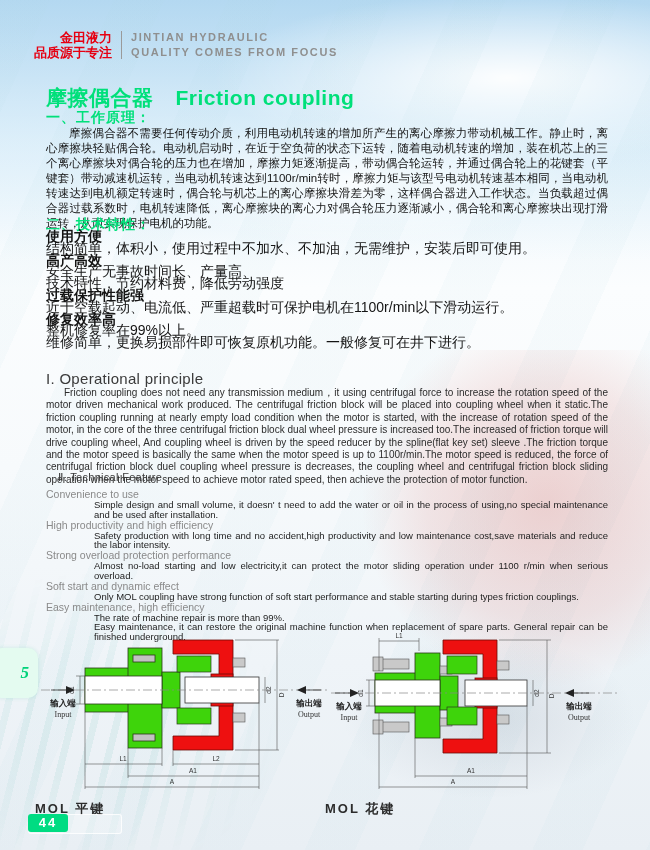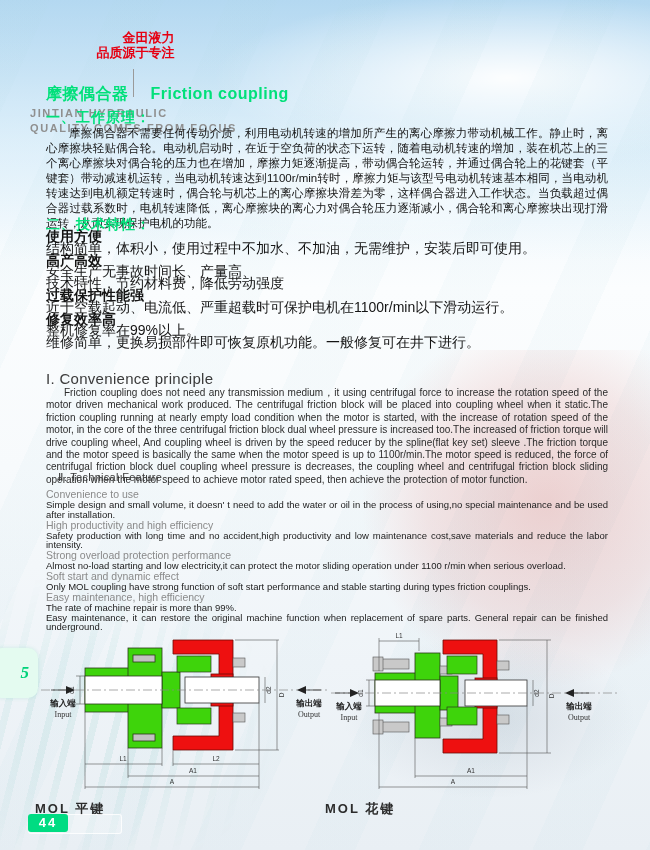--- a/index.html
+++ b/index.html
@@ -17,44 +17,44 @@
         background:radial-gradient(ellipse 55% 45% at 55% 45%,rgba(115,130,150,.18),rgba(115,130,150,0) 70%);}
   .bg-stripes{position:absolute;top:540px;left:0;width:360px;height:310px;opacity:.55;
         background:repeating-linear-gradient(104deg,rgba(0,155,135,.12) 0 7px,rgba(0,155,135,0) 7px 22px);
         -webkit-mask-image:radial-gradient(ellipse 70% 65% at 25% 60%,#000 25%,transparent 78%);
         mask-image:radial-gradient(ellipse 70% 65% at 25% 60%,#000 25%,transparent 78%);}
   .bg-streaks{position:absolute;inset:0;opacity:.5;
         background:repeating-linear-gradient(114deg,rgba(175,215,225,.14) 0 46px,rgba(255,255,255,0) 46px 104px);}
   .fg{position:absolute;inset:0;}
 
   
-  .header{position:absolute;top:30px;left:30px;display:flex;align-items:center;gap:9px;flex-direction:column;}
+  .header{position:absolute;top:30px;left:30px;display:flex;align-items:center;gap:9px;}
   .brand-cn{color:#e60012;font-weight:bold;font-size:13px;line-height:15px;text-align:right;min-width:82px;}
   .hdiv{width:1px;height:28px;background:#9a9a9a;}
   .brand-en{color:#8f8f8f;font-weight:bold;font-size:11px;line-height:15px;letter-spacing:1.6px;}
 
   
-  .title{position:absolute;top:84px;left:46px;font-size:16px;font-weight:bold;color:#00e07a;letter-spacing:.5px;}
+  .title{position:absolute;top:84px;left:46px;font-size:21px;font-weight:bold;color:#00e07a;letter-spacing:.5px;}
   .title .en{margin-left:22px;}
   .sec-cn{position:absolute;left:46px;font-size:14px;font-weight:bold;color:#00e07a;letter-spacing:1px;}
   .sec1{top:109px;} .sec2{top:216px;}
 
   .cn-para{position:absolute;top:126px;left:46px;width:562px;font-size:11.5px;line-height:15px;
         color:#141414;text-align:justify;text-indent:2em;}
   .cn-features{position:absolute;top:231px;left:46px;width:562px;font-size:14px;line-height:11.8px;color:#141414;}
   .cnf-t{font-weight:bold;}
   .cnf-b{white-space:pre-line;}
 
   .en-h1{position:absolute;top:370px;left:46px;font-size:15px;color:#3a3a3a;letter-spacing:.3px;}
   .en-para{position:absolute;top:387px;left:46px;width:562px;font-size:10px;line-height:12.4px;
         color:#2b2b2b;text-align:justify;text-indent:1.8em;}
   .en-h2{position:absolute;top:471px;left:58px;font-size:11px;color:#3a3a3a;letter-spacing:.3px;}
   .en-features{position:absolute;top:489px;left:46px;width:562px;font-size:9.5px;line-height:9.8px;color:#222;}
   .enf-h{color:#8a8a8a;font-size:10.5px;line-height:11px;}
-  .enf-b{white-space:pre-line;text-align:justify;}
+  .enf-b{white-space:pre-line;text-align:justify;margin-left:48px;}
 
   
   .fig{position:absolute;width:300px;height:196px;}
   .fig1{top:628px;left:35px;} .fig2{top:628px;left:325px;}
   .fig-caption{position:absolute;left:0;bottom:6px;width:100%;text-align:left;
         font-size:13px;font-weight:bold;color:#2c2c2c;letter-spacing:2px;}
   svg .dimtxt{font-size:6.5px;fill:#333;font-family:"Liberation Sans",sans-serif;}
   svg .iotxt-cn{font-size:8.5px;fill:#222;font-weight:bold;font-family:"Liberation Sans",sans-serif;}
   svg .iotxt-en{font-size:8px;fill:#333;font-family:"Liberation Serif",serif;}
 
@@ -114,21 +114,21 @@
         <div class="cnf-t">过载保护性能强</div>
         <div class="cnf-b">近于空载起动、电流低、严重超载时可保护电机在1100r/min以下滑动运行。</div>
       </div>
       <div>
         <div class="cnf-t">修复效率高</div>
         <div class="cnf-b">整机修复率在99%以上。
 维修简单，更换易损部件即可恢复原机功能。一般修复可在井下进行。</div>
       </div>
     </div>
 
-    <div class="en-h1">I. Convenience principle</div>
+    <div class="en-h1">I. Operational principle</div>
     <div class="en-para">Friction coupling does not need any transmission medium，it using centrifugal force to increase the rotation speed of the motor driven mechanical work produced. The centrifugal friction block will be placed into coupling wheel when it static.The friction coupling running at nearly empty load condition when the motor is started, with the increase of rotation speed of the motor, in the core of the three centrifugal friction block dual wheel pressure is increased too.The increased of friction torque will drive coupling wheel, And coupling wheel is driven by the speed reducer by the spline(flat key set) sleeve .The friction torque and the motor speed is basically the same when the motor speed is up to 1100r/min.The motor speed is reduced, the force of centrifugal friction block duel coupling wheel pressure is decreases, the coupling wheel and centrifugal friction block sliding operation when the motor speed to achieve motor rated speed, then achieve the protection of motor function.</div>
 
     <div class="en-h2">Ⅱ. Technical Feature</div>
     <div class="en-features">
       <div>
         <div class="enf-h">Convenience to use</div>
         <div class="enf-b">Simple design and small volume, it doesn' t need to add the water or oil in the process of using,no special maintenance and be used after installation.</div>
       </div>
       <div>
         <div class="enf-h">High productivity and high efficiency</div>

